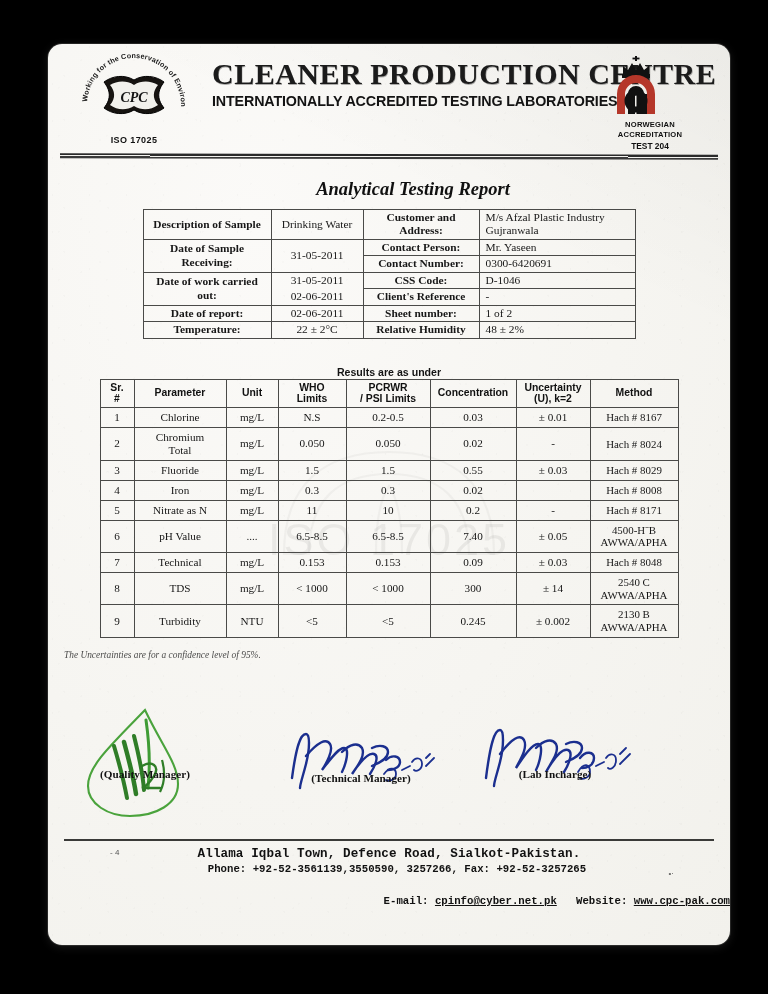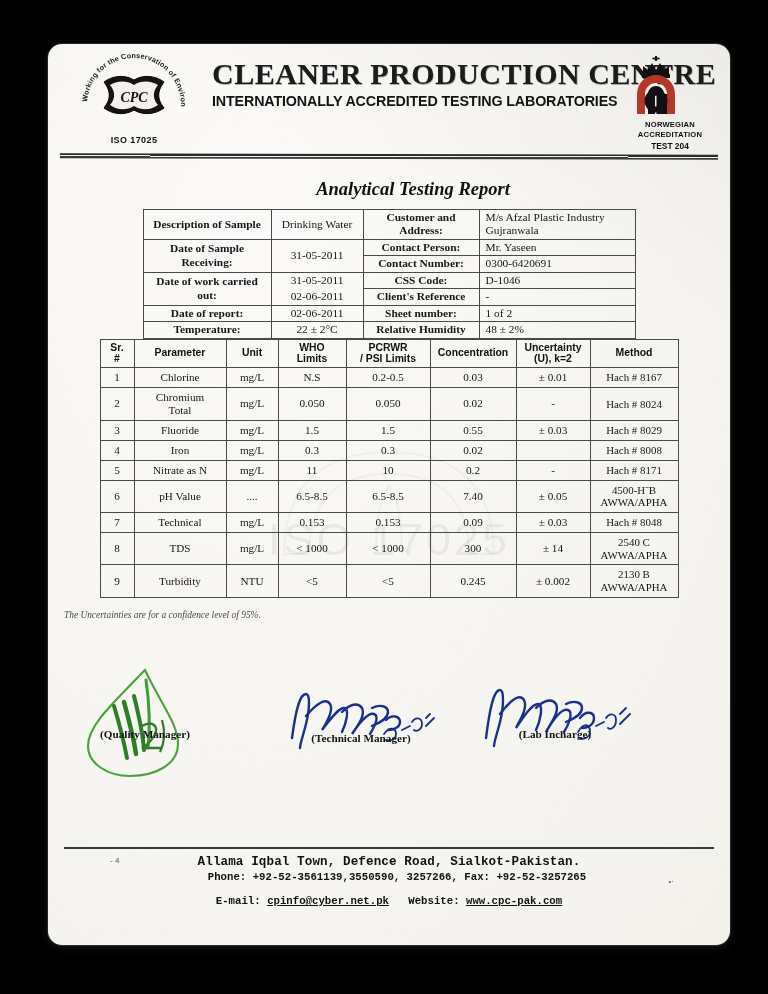--- a/index.html
+++ b/index.html
@@ -122,21 +122,21 @@
     display: inline-block;
     font-family: "Liberation Serif", serif;
     font-style: italic; font-weight: bold;
     font-size: 10.4px; letter-spacing: .2px;
     color: #141414;
     border: 1.1px solid #333;
     border-radius: 40px/26px;
     padding: 1px 12px 2px 12px;
   }
   #logo-right {
-    position: absolute; right: 8px; top: 10px;
+    position: absolute; right: 28px; top: 10px;
     width: 104px; text-align: center;
   }
   #logo-right .na-text {
     font-family: "Liberation Sans", sans-serif;
     font-size: 7.6px; font-weight: bold;
     letter-spacing: .2px; color: #111; line-height: 1.15;
     margin-top: 1px;
   }
   #logo-right .na-test {
     font-family: Liberation Sans, sans-serif;
@@ -263,21 +263,21 @@
     z-index: 3;
   }
   #footer-rule {
     margin: 0 16px 6px 16px;
     height: 1.6px;
     background: #3a3a38;
   }
   #footer-text { text-align: center; font-family: Liberation Mono, monospace; color: #111; }
   #footer-addr { font-size: 12.6px; font-weight: bold; letter-spacing: .1px; }
   #footer-phone { font-size: 10.7px; font-weight: bold; margin-top: 2px; margin-left: 16px; }
-  #footer-email { font-size: 10.7px; font-weight: bold; margin-top: 12px; }
+  #footer-email { font-size: 10.7px; font-weight: bold; margin-top: 20px; text-align: right; }
   .u { text-decoration: underline; }
   #footer-mark-l {
     position: absolute; left: 62px; top: 9px;
     font-size: 8px; color: #555; font-family: "Liberation Sans", sans-serif;
   }
   #footer-mark-r {
     position: absolute; right: 56px; top: 30px;
     font-size: 8px; color: #666; font-family: "Liberation Sans", sans-serif;
   }
 </style>
@@ -410,20 +410,21 @@
           </tr>
           <tr>
             <td class="lbl">Temperature:</td>
             <td class="val">22 ± 2°C</td>
             <td class="hdr-r">Relative Humidity</td>
             <td class="valleft">48 ± 2%</td>
           </tr>
         </tbody>
       </table>
 
+      <div id="results-caption">Results are as under</div>
 
       <table id="results-table" class="doc-table">
         <colgroup>
           <col style="width:34px">
             <col style="width:92px">
             <col style="width:52px">
           <col style="width:68px">
             <col style="width:84px">
             <col style="width:86px">
           <col style="width:74px">

